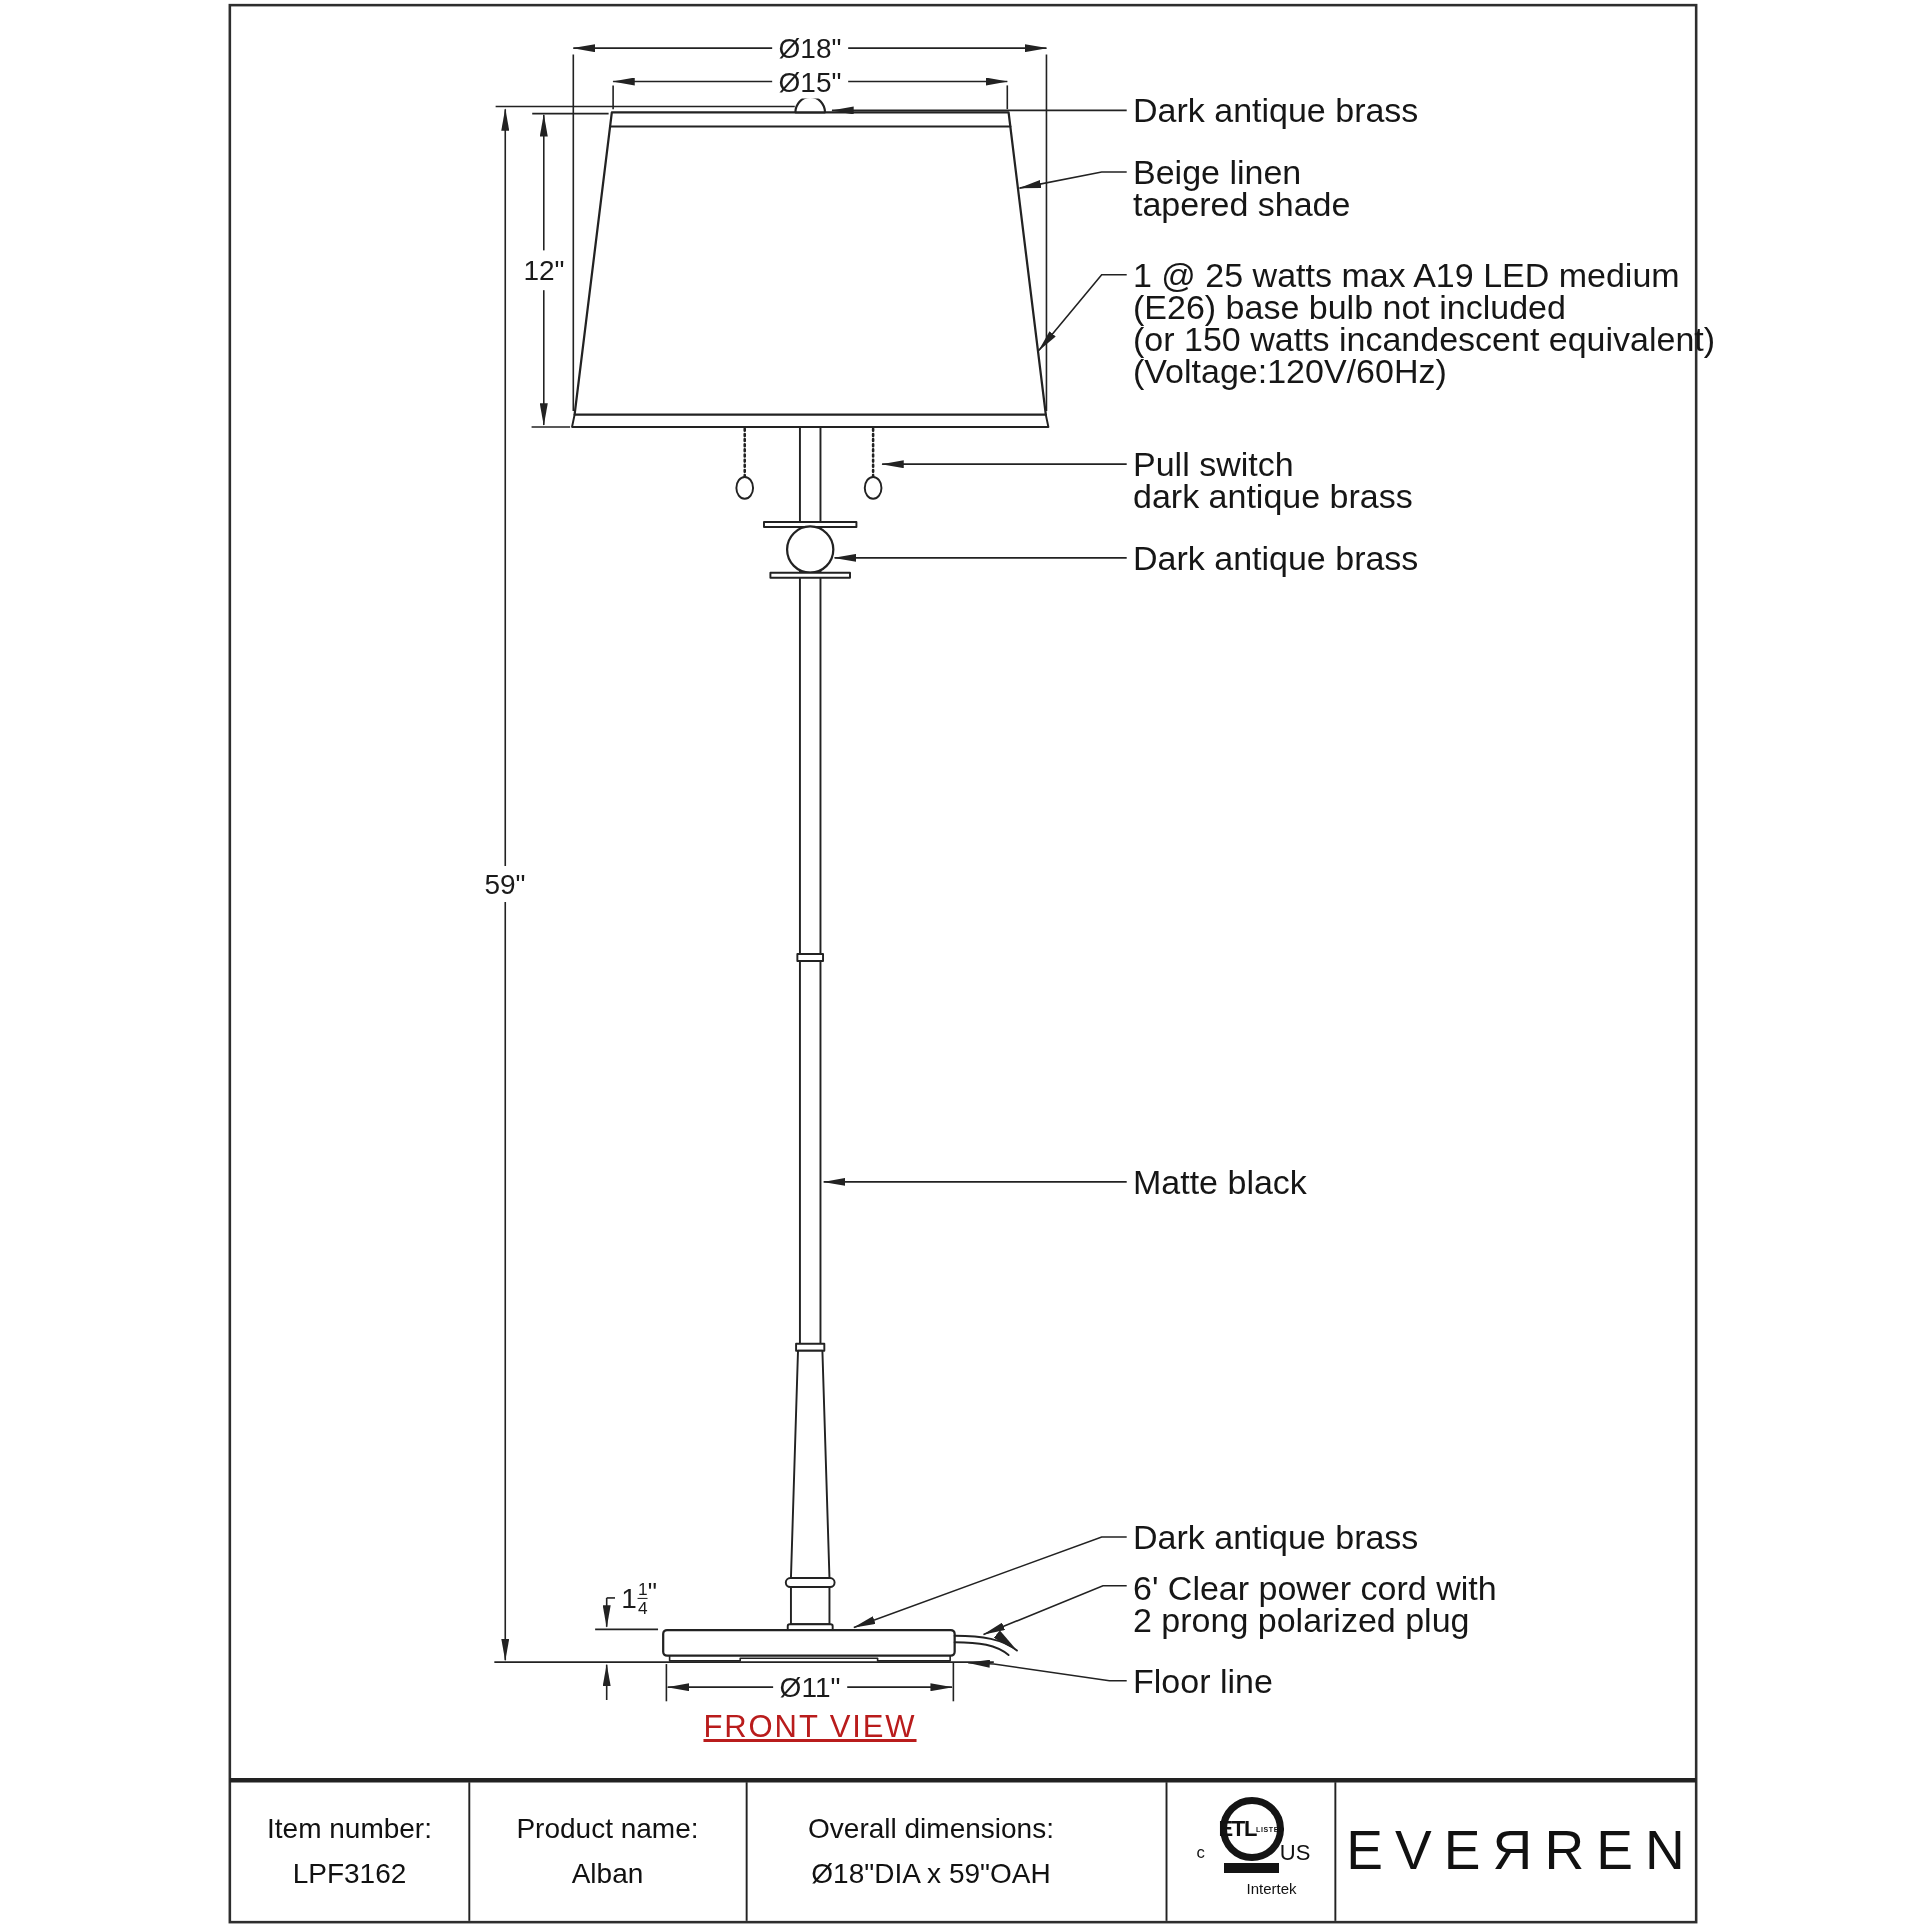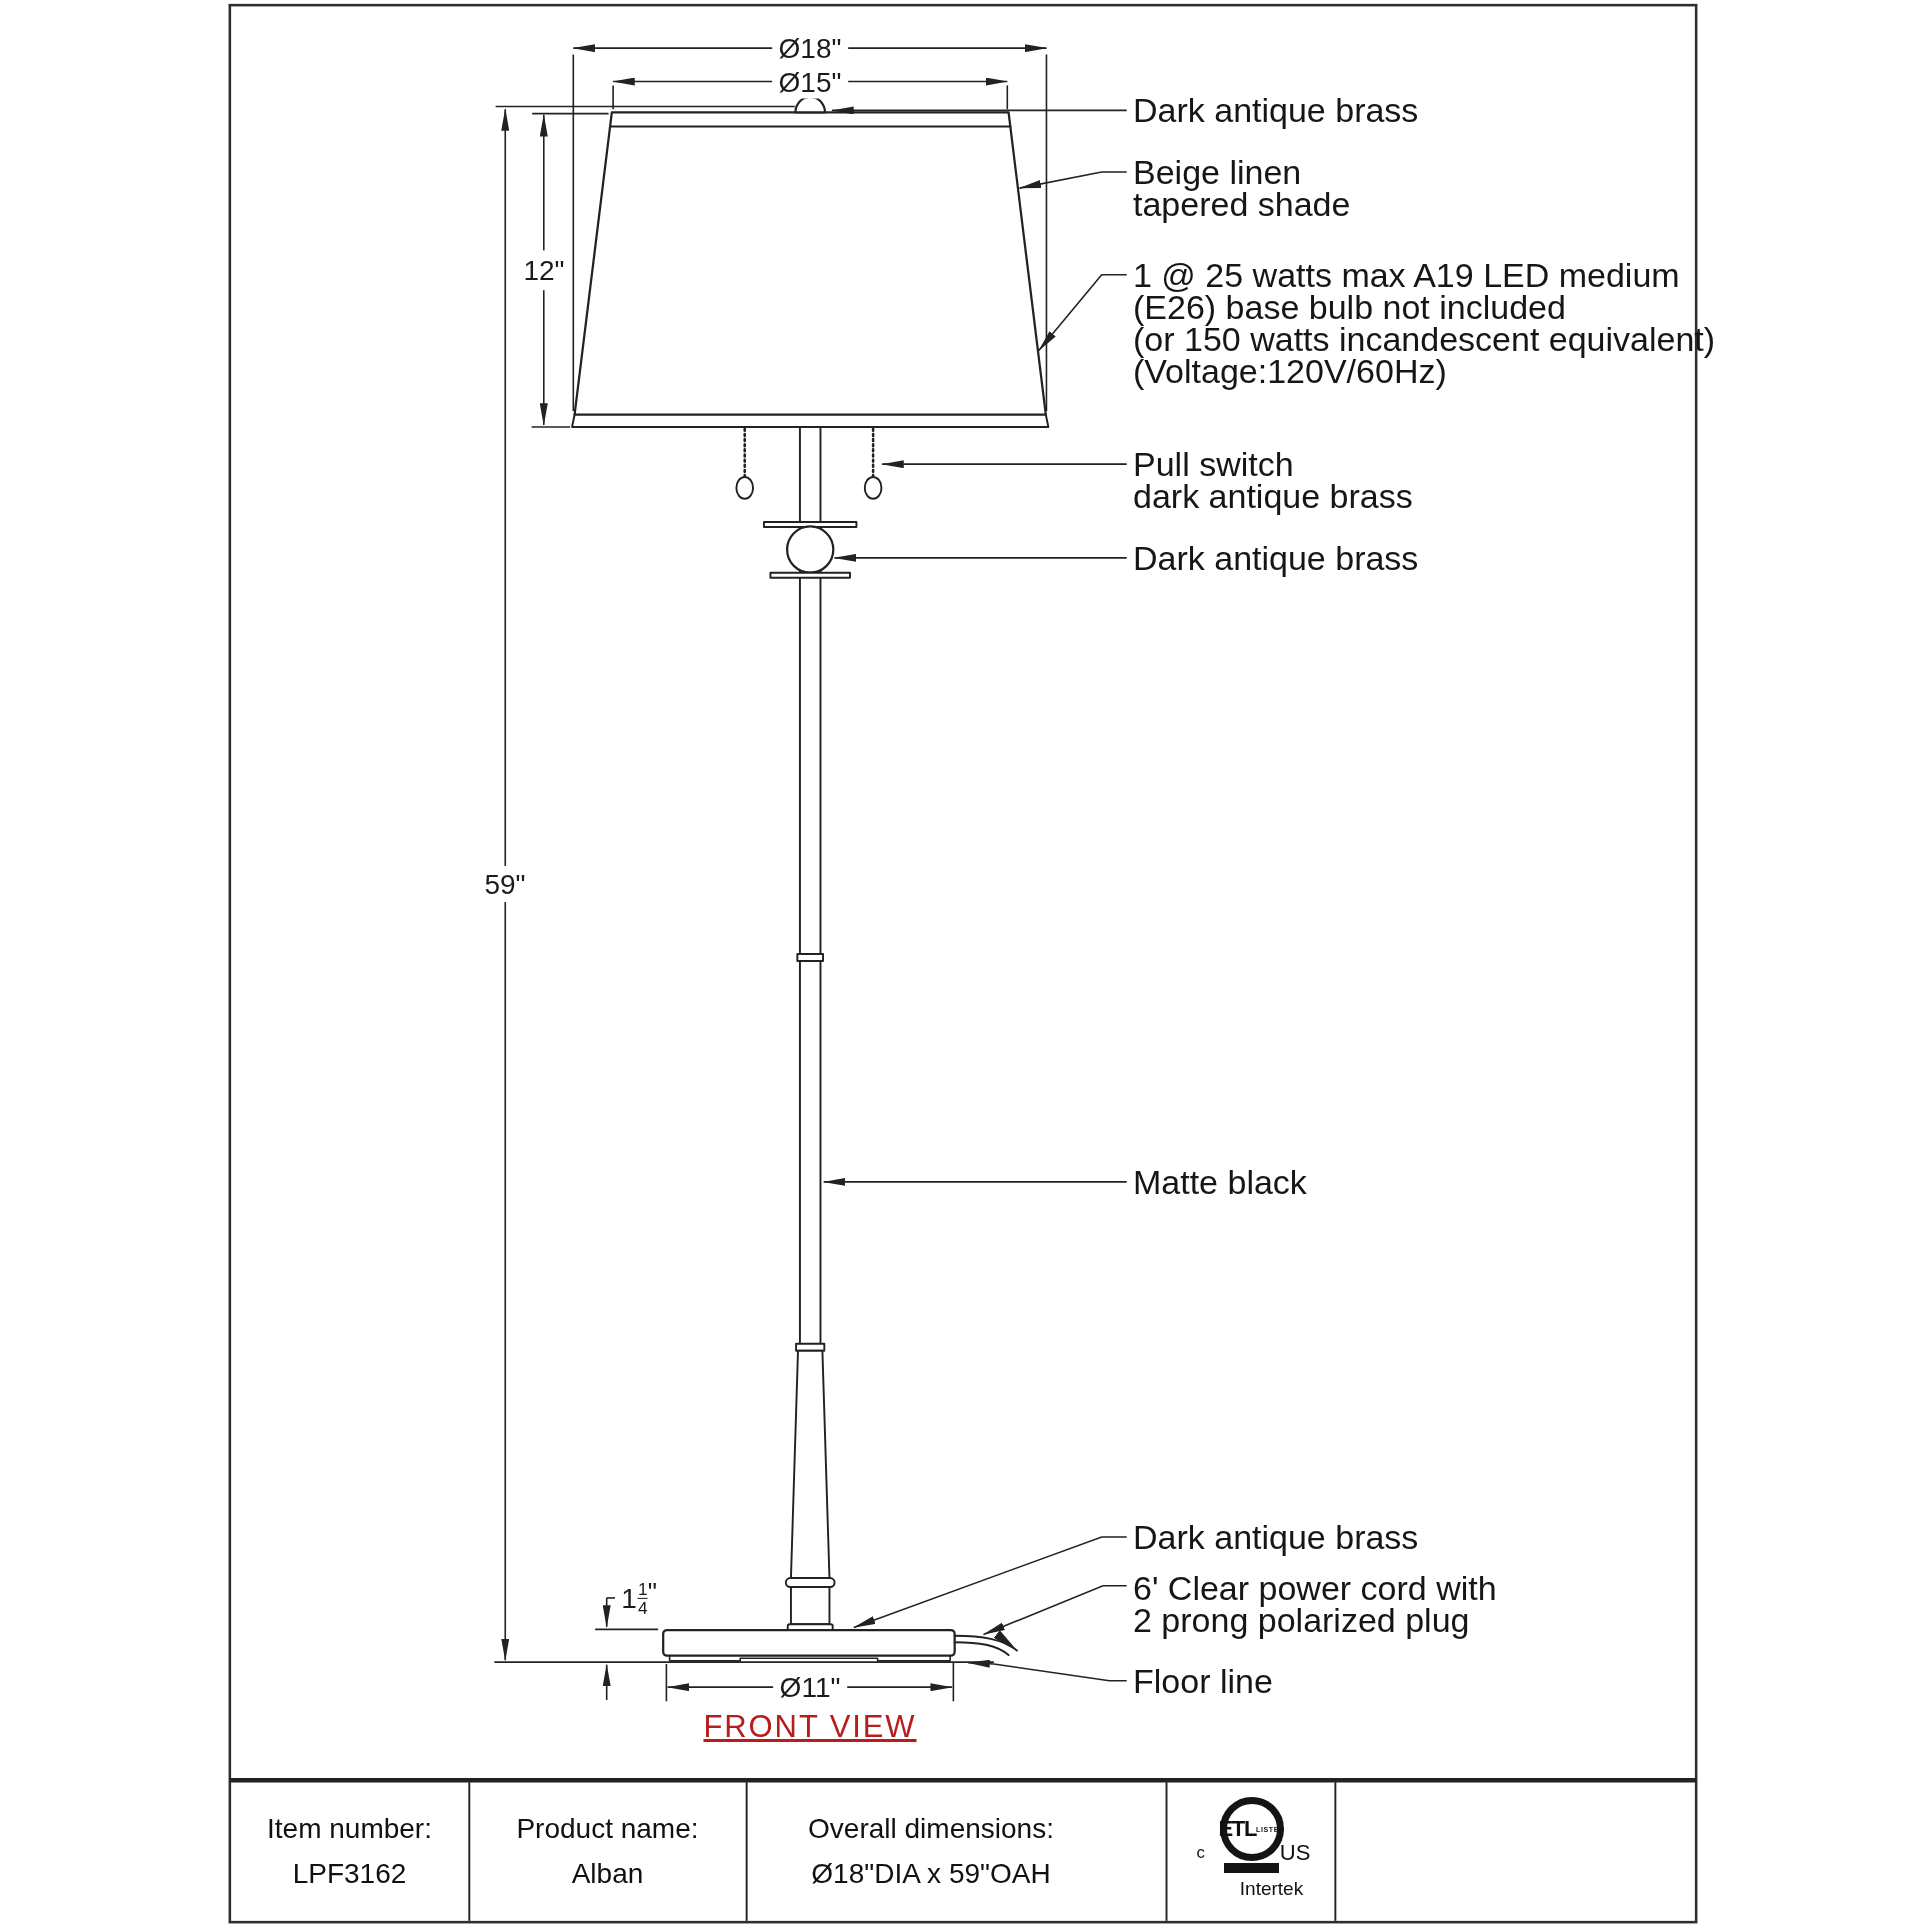--- a/index.html
+++ b/index.html
@@ -43,21 +43,21 @@
   .etl{position:relative;width:128px;height:109px;display:flex;flex-direction:column;align-items:center;}
   .etl-circle{
     width:64px;height:64px;border:7.7px solid #141414;border-radius:50%;
     display:flex;flex-direction:row;align-items:center;justify-content:center;line-height:1;
   }
   .etl-word{font-size:22px;font-weight:bold;letter-spacing:-1.3px;}
   .etl-listed{font-size:7px;font-weight:bold;letter-spacing:0.6px;margin-top:1.3px;}
   .etl-c{position:absolute;left:9px;top:41px;font-size:16.7px;}
   .etl-us{position:absolute;right:5.1px;top:41px;font-size:22px;}
   .etl-bar{width:55px;height:9.6px;background:#141414;margin-top:2.6px;}
-  .etl-intertek{font-size:19px;margin-top:1.3px;margin-left:40px;}
+  .etl-intertek{font-size:15px;margin-top:1.3px;margin-left:40px;}
 </style>
 </head>
 <body>
 
 <div id="canvas">
 
   <svg id="linework" width="1926" height="1926" viewBox="0 0 3000 3000">
     <defs>
       <marker id="arr" markerWidth="14" markerHeight="5" refX="13.5" refY="2.5" orient="auto" markerUnits="strokeWidth">
         <path d="M0,0 L14,2.5 L0,5 Z" fill="#222"></path>
@@ -219,15 +219,18 @@
       <span class="etl-c">c</span>
       <span class="etl-us">US</span>
       <div class="etl-circle">
         <span class="etl-word">ETL</span>
         <span class="etl-listed">LISTED</span>
       </div>
       <div class="etl-bar"></div>
       <span class="etl-intertek">Intertek</span>
     </div>
   </div>
+  <div class="tcell" style="left:1335px;width:361px">
+    <div class="brand">EVEЯREN</div>
+  </div>
 
 </div>
 
 
 </body></html>

